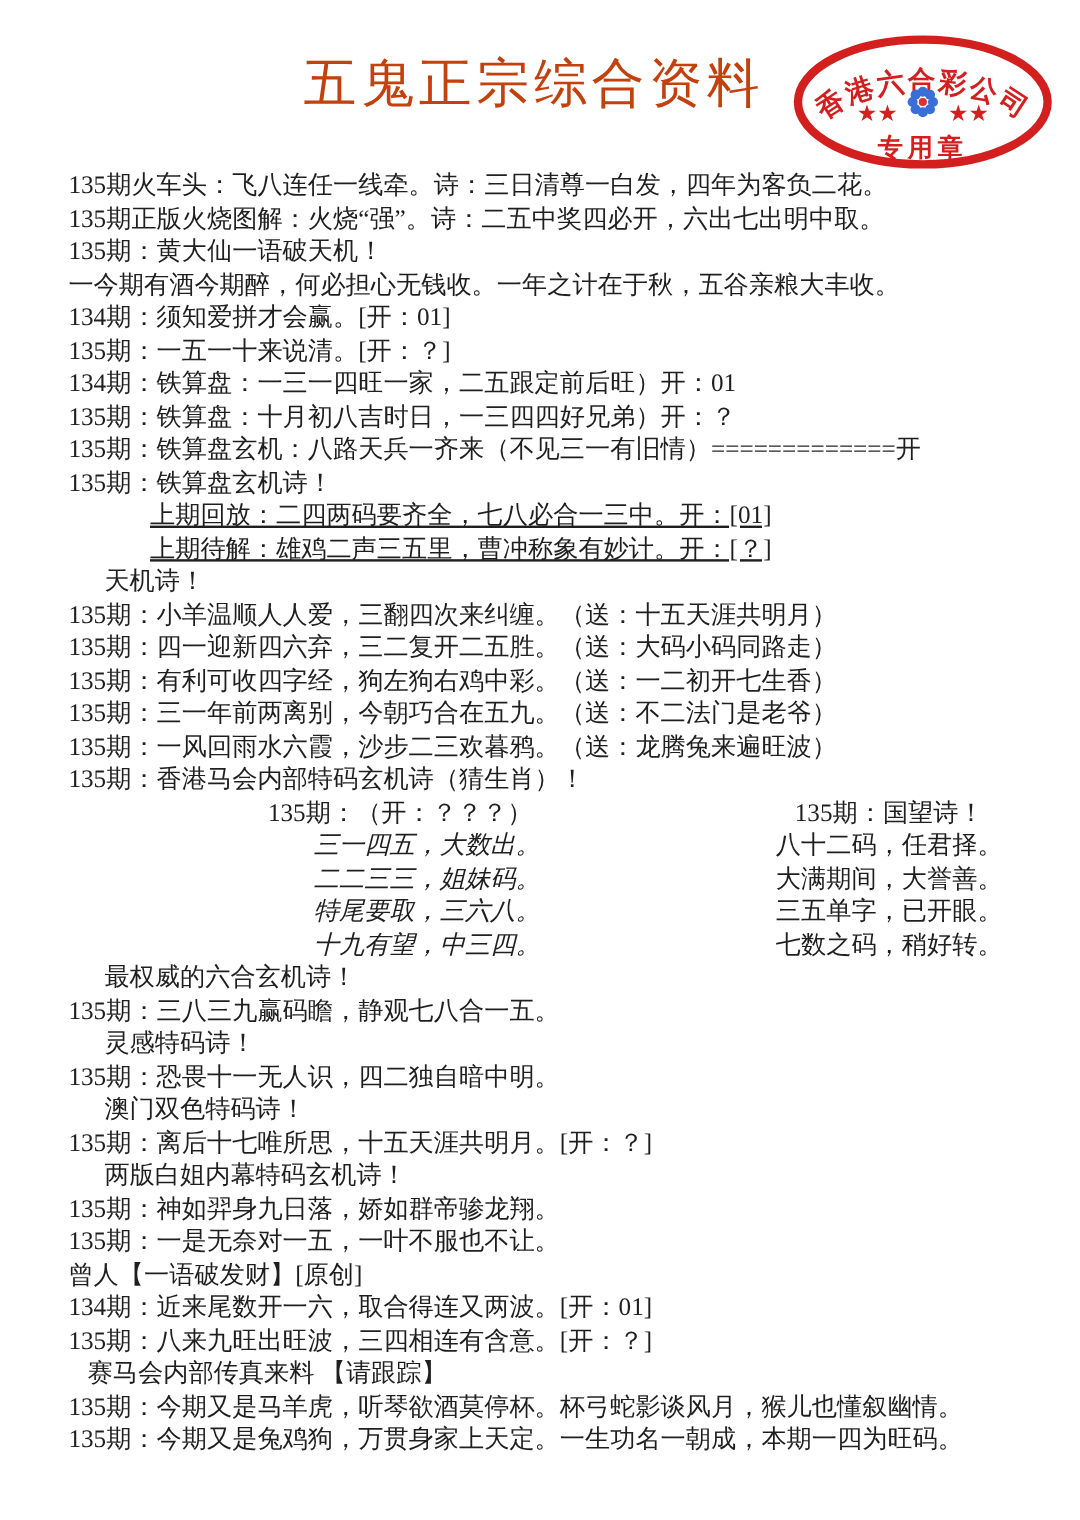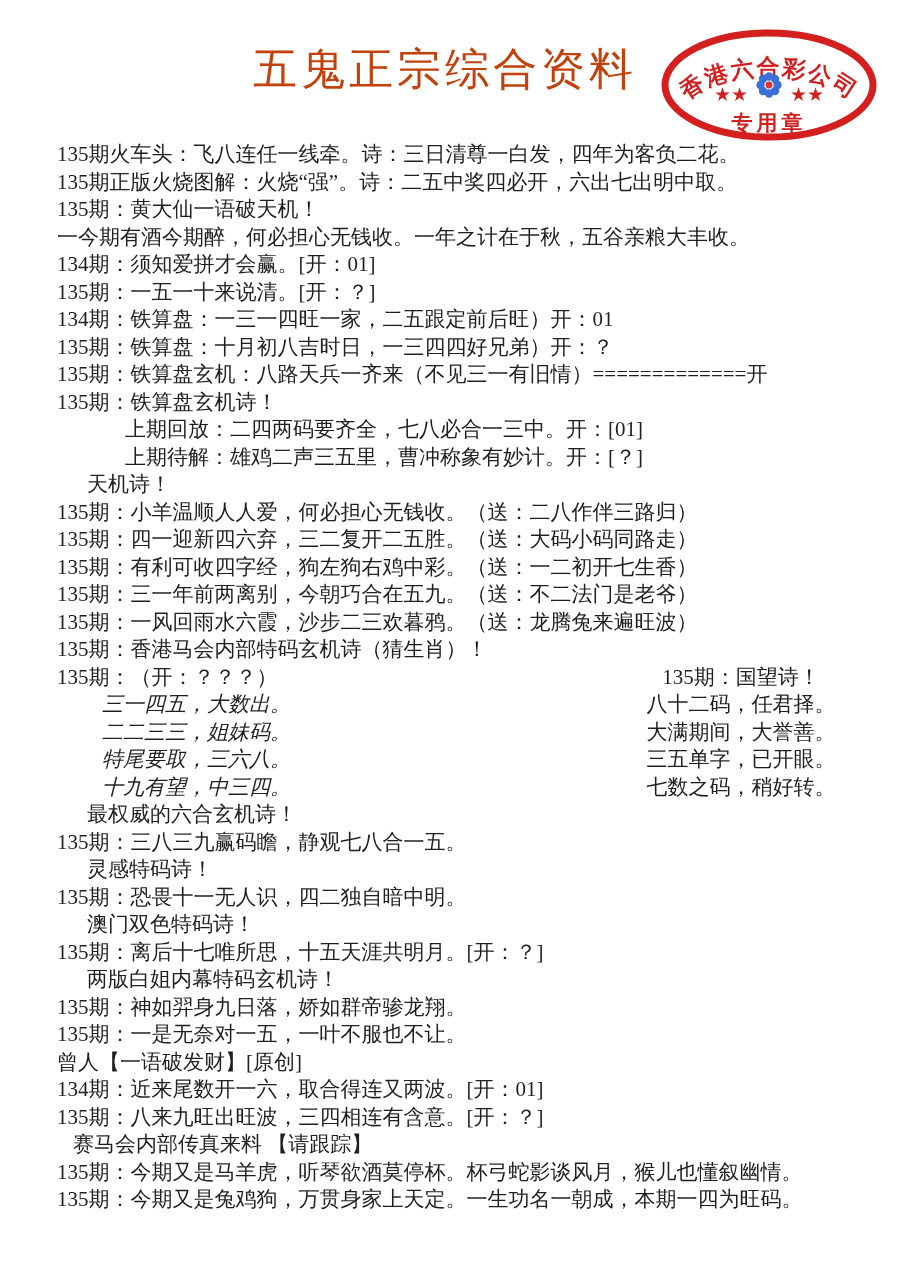--- a/index.html
+++ b/index.html
@@ -19,26 +19,26 @@
   }
 
   .stamp{position:absolute;top:28px;right:20px;width:222px;height:114px;}
 
   .content{
     position:absolute;top:141px;left:57px;width:815px;
     font-size:21px;line-height:27.5px;
   }
   .line{white-space:nowrap;}
   .ind1{padding-left:30px;}
-  .ind2{padding-left:68px;}
+  .ind2{padding-left:68px;text-decoration:underline;}
   .ind3{padding-left:16px;}
   .indC{padding-left:45px;font-style:italic;}
 
   .cols{display:flex;flex-direction:row;}
-  .col-left{width:553px;flex:0 0 553px;}
+  .col-left{width:553px;flex:0 0 553px;text-align:center;}
   .col-right{flex:1;text-align:center;}
 </style>
 </head>
 <body>
 
 <div class="page">
 
   <div class="page-title">五鬼正宗综合资料</div>
 
   <svg class="stamp" viewBox="0 0 222 114" xmlns="http://www.w3.org/2000/svg">
@@ -72,21 +72,21 @@
         <div class="line">一今期有酒今期醉，何必担心无钱收。一年之计在于秋，五谷亲粮大丰收。</div>
         <div class="line">134期：须知爱拼才会赢。[开：01]</div>
         <div class="line">135期：一五一十来说清。[开：？]</div>
         <div class="line">134期：铁算盘：一三一四旺一家，二五跟定前后旺）开：01</div>
         <div class="line">135期：铁算盘：十月初八吉时日，一三四四好兄弟）开：？</div>
         <div class="line">135期：铁算盘玄机：八路天兵一齐来（不见三一有旧情）=============开</div>
         <div class="line">135期：铁算盘玄机诗！</div>
         <div class="line ind2">上期回放：二四两码要齐全，七八必合一三中。开：[01]</div>
         <div class="line ind2">上期待解：雄鸡二声三五里，曹冲称象有妙计。开：[？]</div>
         <div class="line ind1">天机诗！</div>
-        <div class="line">135期：小羊温顺人人爱，何必担心无钱收。（送：二八作伴三路归）</div>
+        <div class="line">135期：小羊温顺人人爱，三翻四次来纠缠。（送：十五天涯共明月）</div>
         <div class="line">135期：四一迎新四六弃，三二复开二五胜。（送：大码小码同路走）</div>
         <div class="line">135期：有利可收四字经，狗左狗右鸡中彩。（送：一二初开七生香）</div>
         <div class="line">135期：三一年前两离别，今朝巧合在五九。（送：不二法门是老爷）</div>
         <div class="line">135期：一风回雨水六霞，沙步二三欢暮鸦。（送：龙腾兔来遍旺波）</div>
         <div class="line">135期：香港马会内部特码玄机诗（猜生肖）！</div>
       </div>
     <div class="cols">
       <div id="col-left" class="col-left">
           <div class="line">135期：（开：？？？）</div>
           <div class="line indC">三一四五，大数出。</div>

